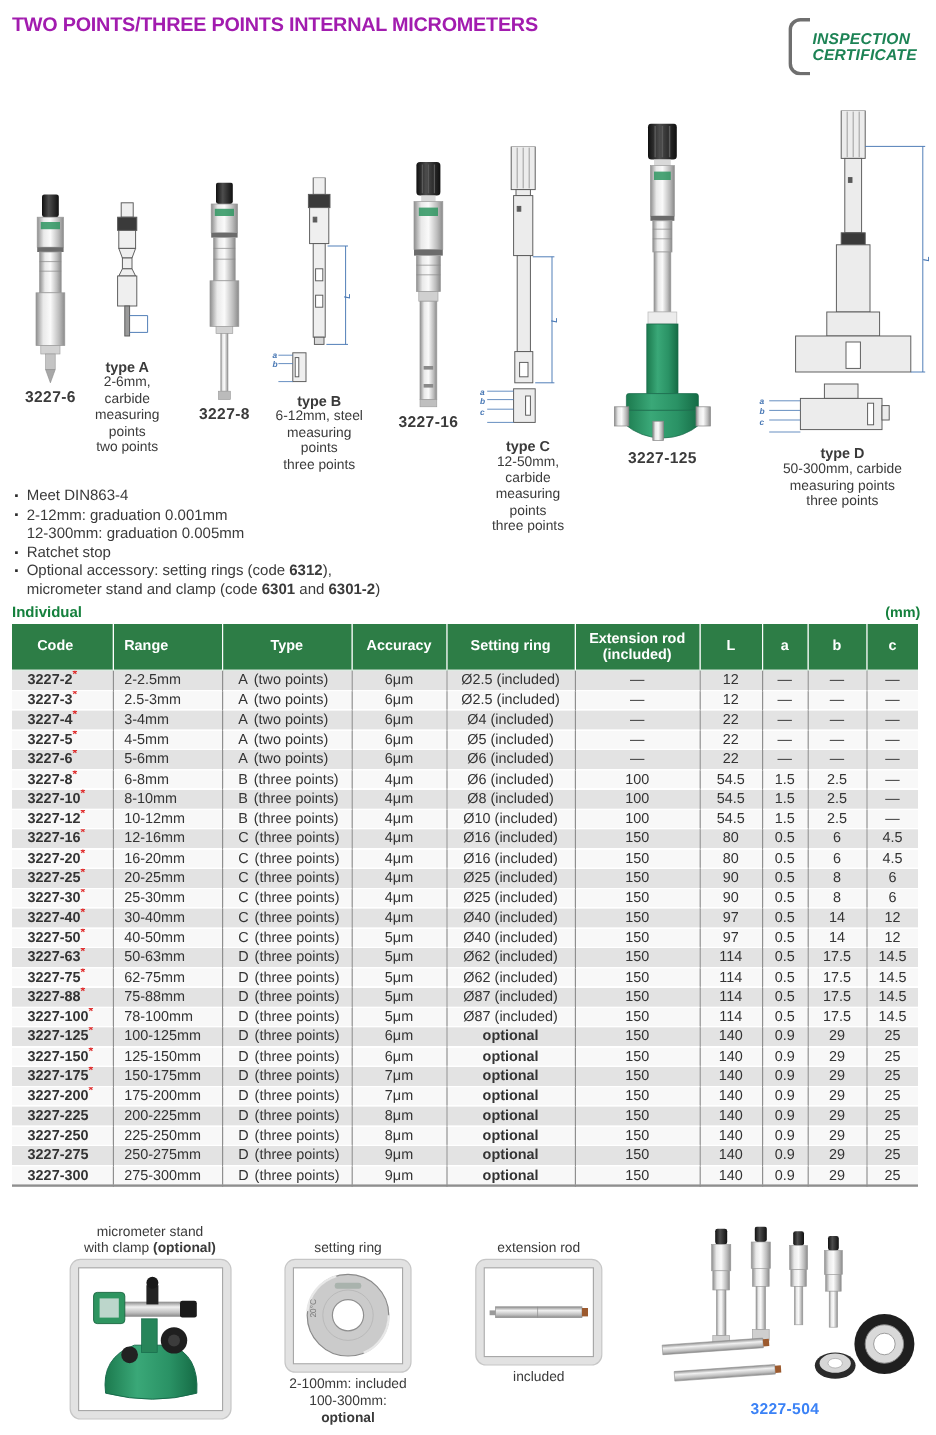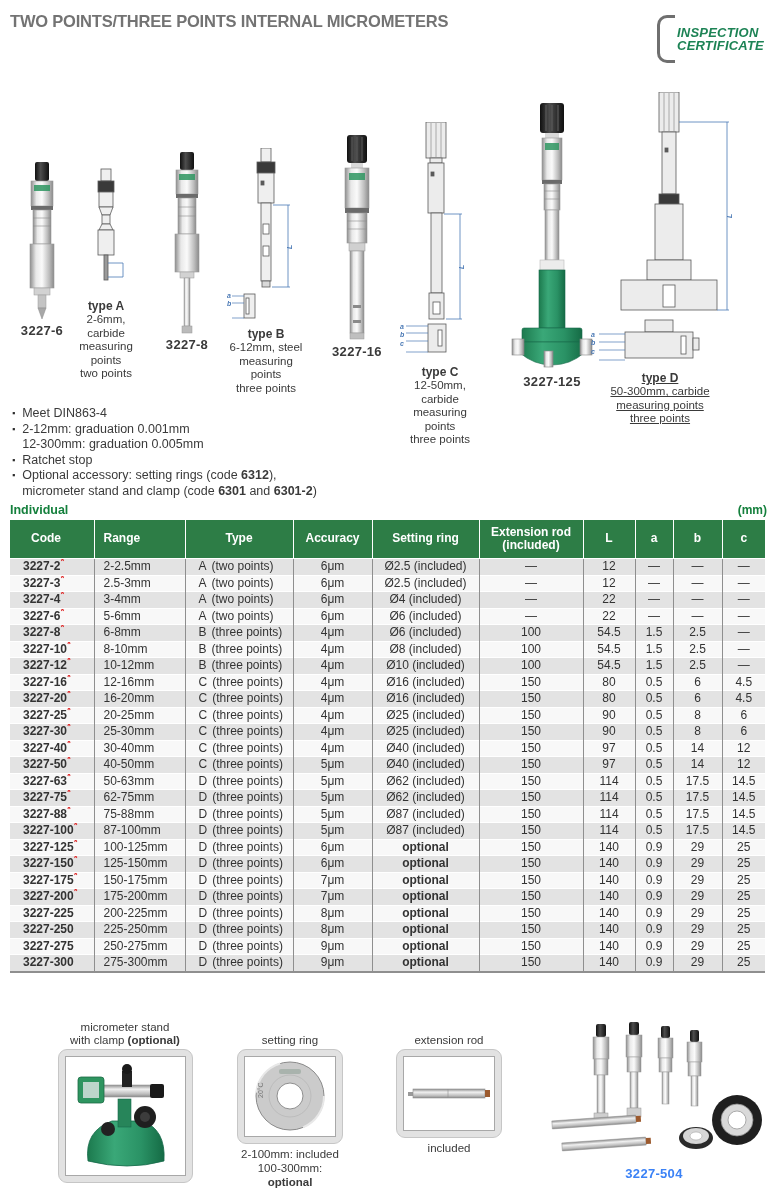--- a/index.html
+++ b/index.html
@@ -5,21 +5,21 @@
   html,body{margin:0;padding:0;}
   body{
     width:780px;height:1196px;position:relative;overflow:hidden;
     background:#ffffff;color:#3a3a3a;
     font-family:"Liberation Sans", sans-serif;
   }
   .b{font-weight:bold;}
   
   .page-title{
     position:absolute;left:10px;top:12px;
-    font-size:16.5px;font-weight:bold;color:#737373;letter-spacing:-0.2px;
+    font-size:16.5px;font-weight:bold;color:#a21caf;letter-spacing:-0.2px;
   }
   .badge{position:absolute;right:16px;top:15px;display:flex;align-items:center;}
   .badge .bracket{
     width:15px;height:42px;border:3px solid #6f6f6f;border-right:none;
     border-radius:10px 0 0 10px;margin-right:-7px;
   }
   .badge .badge-text{
     font-style:italic;font-weight:bold;font-size:13px;line-height:13px;
     color:#1d8355;letter-spacing:0.2px;background:transparent;padding-left:9px;
   }
@@ -299,21 +299,21 @@
       <rect x="29" y="167" width="26" height="58" fill="url(#gGreen)" stroke="#17694a" stroke-width="0.6"></rect>
       <rect x="12" y="225" width="60" height="14" rx="2" fill="url(#gGreen)" stroke="#17694a" stroke-width="0.6"></rect>
       <path d="M14,239 L70,239 L74,250 Q60,262 42,262 Q24,262 10,250 Z" fill="url(#gGreen)" stroke="#17694a" stroke-width="0.6"></path>
       <rect x="2" y="236" width="12" height="16" fill="url(#gSilver)" stroke="#888" stroke-width="0.6"></rect>
       <rect x="70" y="236" width="12" height="16" fill="url(#gSilver)" stroke="#888" stroke-width="0.6"></rect>
       <rect x="34" y="248" width="9" height="16" fill="url(#gSilver)" stroke="#888" stroke-width="0.6"></rect>
     </svg>
     <div class="p-code">3227-125</div>
   </div>
 
-  <div class="p-item" style="left:581px;top:2px;width:158px;text-decoration:underline;">
+  <div class="p-item" style="left:623px;top:2px;width:158px;">
     <svg width="158" height="276" viewBox="0 0 158 276">
       <g fill="#ececec" stroke="#5a5a5a" stroke-width="0.8">
         <rect x="78" y="0" width="20" height="40"></rect>
         <line x1="83" y1="1" x2="83" y2="39" stroke="#9a9a9a"></line>
         <line x1="88" y1="1" x2="88" y2="39" stroke="#9a9a9a"></line>
         <line x1="93" y1="1" x2="93" y2="39" stroke="#9a9a9a"></line>
         <rect x="81" y="40" width="14" height="62"></rect>
         <rect x="84" y="56" width="3" height="4" fill="#5a5a5a"></rect>
         <rect x="78" y="102" width="20" height="10" fill="#3a3a3a"></rect>
         <rect x="74" y="112" width="28" height="56"></rect>
@@ -444,20 +444,32 @@
           <td class="c-type"><span>A</span><span class="pts">(two points)</span></td>
           <td>6μm</td>
           <td>Ø4 (included)</td>
           <td class="dash">—</td>
           <td>22</td>
           <td class="dash">—</td>
           <td class="dash">—</td>
           <td class="dash">—</td>
         </tr>
         <tr>
+          <td class="c-code"><span>3227-5</span><sup class="star">*</sup></td>
+          <td class="c-range">4-5mm</td>
+          <td class="c-type"><span>A</span><span class="pts">(two points)</span></td>
+          <td>6μm</td>
+          <td>Ø5 (included)</td>
+          <td class="dash">—</td>
+          <td>22</td>
+          <td class="dash">—</td>
+          <td class="dash">—</td>
+          <td class="dash">—</td>
+        </tr>
+        <tr>
           <td class="c-code"><span>3227-6</span><sup class="star">*</sup></td>
           <td class="c-range">5-6mm</td>
           <td class="c-type"><span>A</span><span class="pts">(two points)</span></td>
           <td>6μm</td>
           <td>Ø6 (included)</td>
           <td class="dash">—</td>
           <td>22</td>
           <td class="dash">—</td>
           <td class="dash">—</td>
           <td class="dash">—</td>
@@ -601,21 +613,21 @@
           <td>5μm</td>
           <td>Ø87 (included)</td>
           <td>150</td>
           <td>114</td>
           <td>0.5</td>
           <td>17.5</td>
           <td>14.5</td>
         </tr>
         <tr>
           <td class="c-code"><span>3227-100</span><sup class="star">*</sup></td>
-          <td class="c-range">87-100mm</td>
+          <td class="c-range">78-100mm</td>
           <td class="c-type"><span>D</span><span class="pts">(three points)</span></td>
           <td>5μm</td>
           <td>Ø87 (included)</td>
           <td>150</td>
           <td>114</td>
           <td>0.5</td>
           <td>17.5</td>
           <td>14.5</td>
         </tr>
         <tr>

